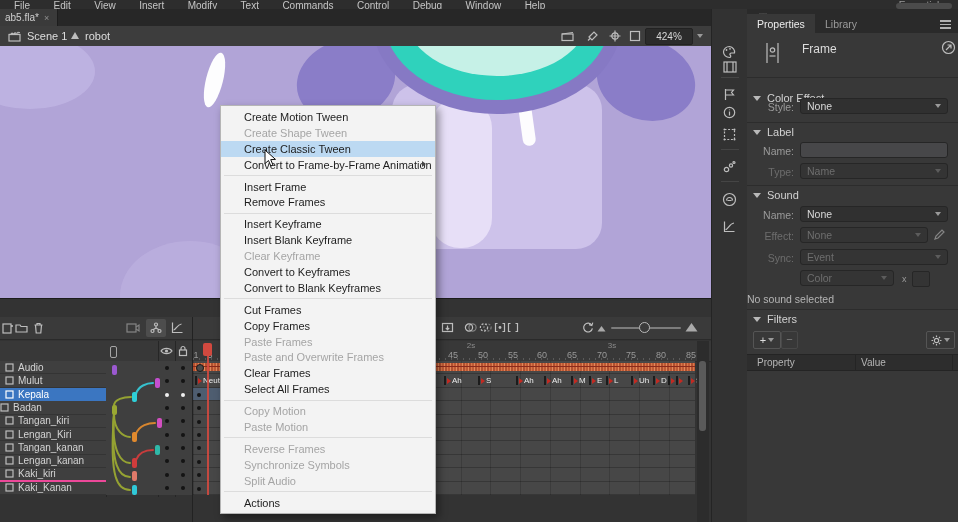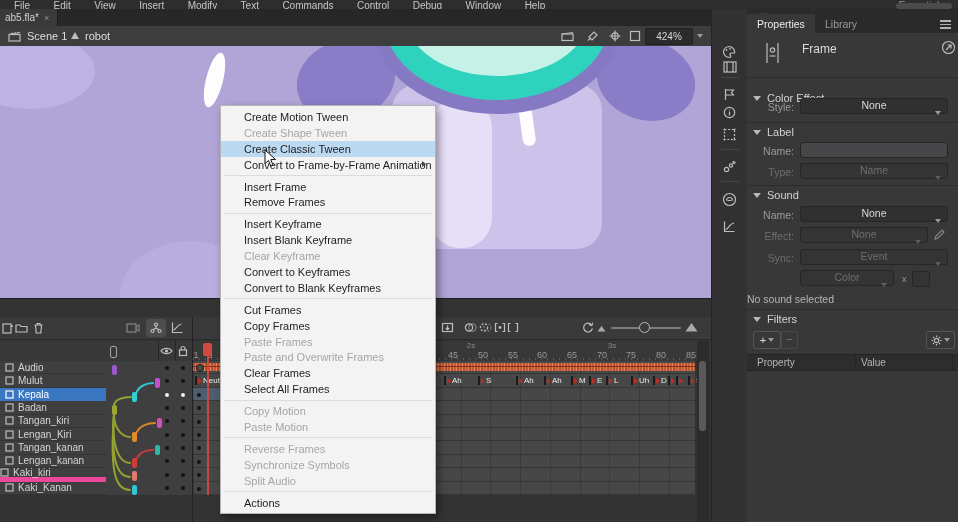--- a/index.html
+++ b/index.html
@@ -50,21 +50,21 @@
   
   #toolstrip{left:711px;top:9px;width:35px;height:513px;background:#323232;border-left:1px solid #242424;border-right:1px solid #242424;}
   #props{left:747px;top:9px;width:211px;height:513px;background:#383838;}
   #ptabs{left:0;top:0;width:211px;height:24px;background:#2a2a2a;}
   .ptab{position:absolute;top:5px;height:19px;display:flex;align-items:center;padding:0 10px;font-size:10.5px;}
   .sech{position:absolute;left:6px;display:flex;align-items:center;color:#d2d2d2;font-size:11px;}
   .tri{width:0;height:0;border-left:4px solid transparent;border-right:4px solid transparent;border-top:5px solid #b9b9b9;margin-right:6px;}
   .plabel{position:absolute;width:46px;text-align:right;font-size:10.5px;color:#9a9a9a;}
   .plabel.dim{color:#6d6d6d;}
   .field{position:absolute;left:53px;width:148px;height:16px;background:#303030;border:1px solid #262626;border-radius:3px;box-sizing:border-box;
-         display:flex;align-items:center;padding:0 6px;font-size:10.5px;color:#d8d8d8;flex-direction:column;}
+         display:flex;align-items:center;padding:0 6px;font-size:10.5px;color:#d8d8d8;}
   .field .chev{margin-left:auto;}
   .field.dis{background:#343434;color:#6e6e6e;}
   .field.dis .chev{border-top-color:#5c5c5c;}
   .pdiv{position:absolute;left:0;width:211px;border-top:1px solid #2c2c2c;}
   .hamb{width:11px;}
   .hamb i{display:block;height:1.5px;background:#b0b0b0;margin:2px 0;}
   .ic{stroke:#bdbdbd;fill:none;stroke-width:1.2;}
   .ic.dim{stroke:#858585;}
 </style>
 </head>
@@ -260,21 +260,21 @@
           <rect x="1" y="1" width="7" height="7"></rect>
         </svg>
       <span class="lname">Mulut</span>
     </div>
     <div class="abs" style="left:0;top:88.8px;width:106px;height:13.4px;display:flex;align-items:center;padding-left:5px;box-sizing:border-box;background:#3b76c1;">
       <svg class="ic" width="9" height="9" viewBox="0 0 9 9" style="stroke:#fff;">
           <rect x="1" y="1" width="7" height="7"></rect>
         </svg>
       <span class="lname" style="color:#ffffff;">Kepala</span>
     </div>
-    <div class="abs" style="left:0;top:102.2px;width:106px;height:13.4px;display:flex;align-items:center;padding-left:5px;box-sizing:border-box;border-bottom:1px solid #343434;">
+    <div class="abs" style="left:0;top:102.2px;width:106px;height:13.4px;display:flex;align-items:center;box-sizing:border-box;border-bottom:1px solid #343434;">
       <svg class="ic" width="9" height="9" viewBox="0 0 9 9">
           <rect x="1" y="1" width="7" height="7"></rect>
         </svg>
       <span class="lname">Badan</span>
     </div>
     <div class="abs" style="left:0;top:115.6px;width:106px;height:13.4px;display:flex;align-items:center;padding-left:5px;box-sizing:border-box;border-bottom:1px solid #343434;">
       <svg class="ic" width="9" height="9" viewBox="0 0 9 9">
           <rect x="1" y="1" width="7" height="7"></rect>
         </svg>
       <span class="lname">Tangan_kiri</span>
@@ -290,21 +290,21 @@
           <rect x="1" y="1" width="7" height="7"></rect>
         </svg>
       <span class="lname">Tangan_kanan</span>
     </div>
     <div class="abs" style="left:0;top:155.8px;width:106px;height:13.4px;display:flex;align-items:center;padding-left:5px;box-sizing:border-box;border-bottom:1px solid #343434;">
       <svg class="ic" width="9" height="9" viewBox="0 0 9 9">
           <rect x="1" y="1" width="7" height="7"></rect>
         </svg>
       <span class="lname">Lengan_kanan</span>
     </div>
-    <div class="abs" style="left:0;top:169.2px;width:106px;height:13.4px;display:flex;align-items:center;box-sizing:border-box;border-bottom:5px solid #ec4899;">
+    <div class="abs" style="left:0;top:169.2px;width:106px;height:13.4px;display:flex;align-items:center;padding-left:5px;box-sizing:border-box;border-bottom:2px solid #ec4899;">
       <svg class="ic" width="9" height="9" viewBox="0 0 9 9">
           <rect x="1" y="1" width="7" height="7"></rect>
         </svg>
       <span class="lname">Kaki_kiri</span>
     </div>
     <div class="abs" style="left:0;top:182.6px;width:106px;height:13.4px;display:flex;align-items:center;padding-left:5px;box-sizing:border-box;border-bottom:1px solid #343434;">
       <svg class="ic" width="9" height="9" viewBox="0 0 9 9">
           <rect x="1" y="1" width="7" height="7"></rect>
         </svg>
       <span class="lname">Kaki_Kanan</span>

